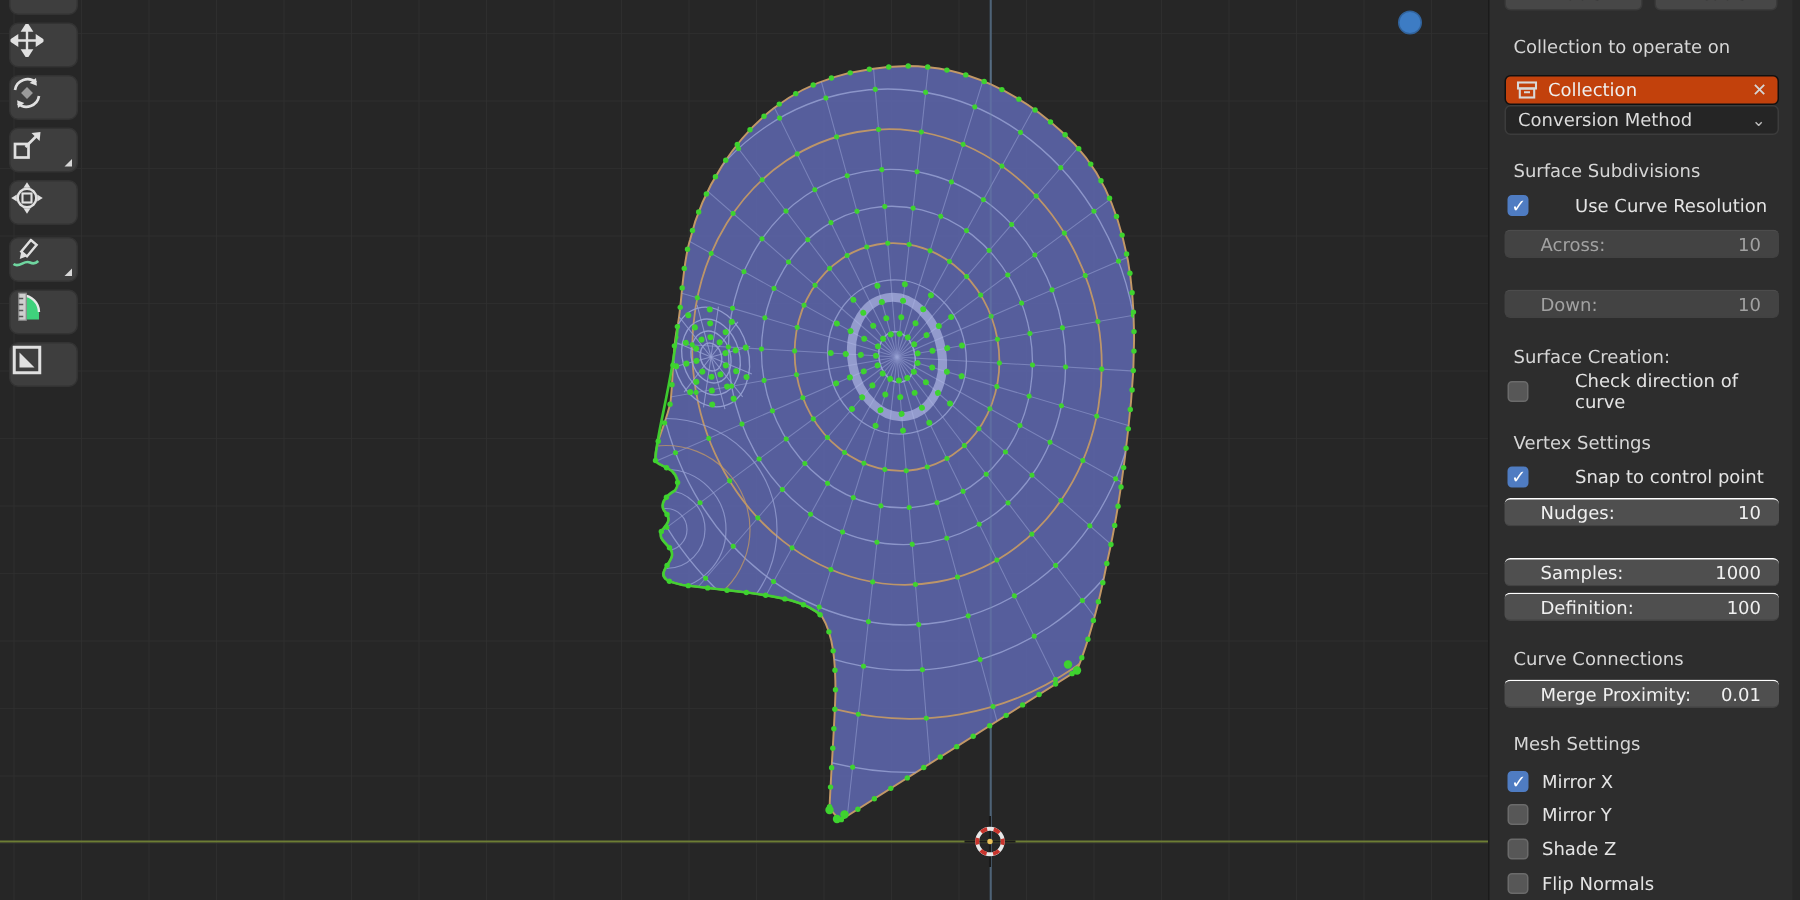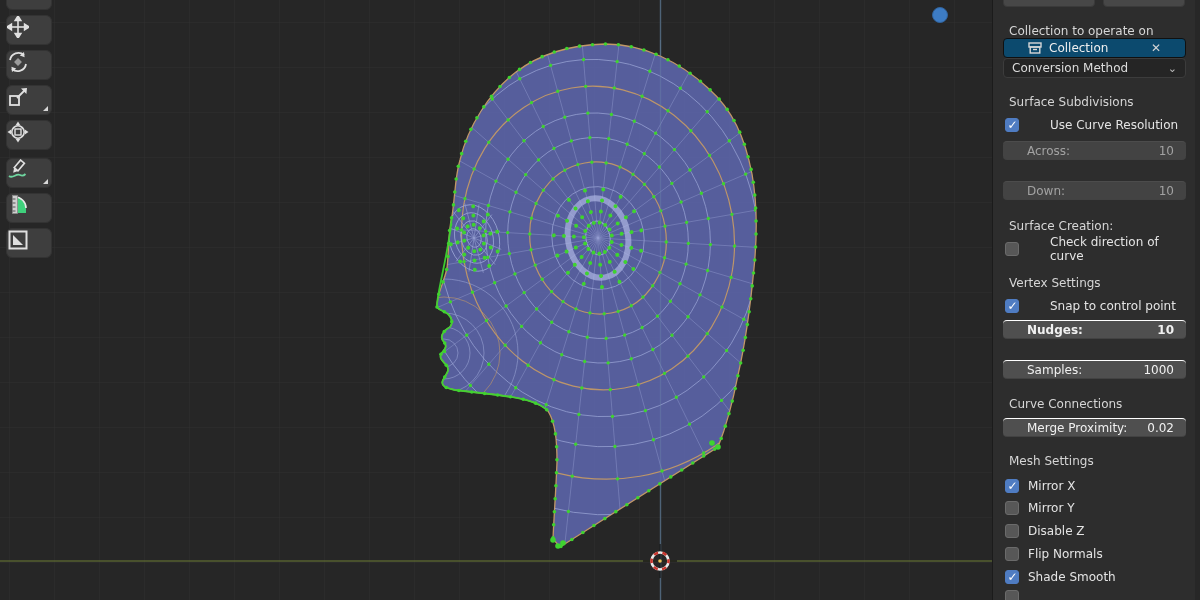--- a/index.html
+++ b/index.html
@@ -31,22 +31,22 @@
              border:1px solid #3a3a3a; border-radius:4px; color:#232323;
              font-size:11px; text-align:center; line-height:18px; overflow:hidden; }
   .hdr-btn.b1 { left:10px; width:92px; }
   .hdr-btn.b2 { left:110px; width:82px; }
 
   .sec-label { color:#d6d6d6; font-size:12px; line-height:14px; margin-left:6px; }
   .ml24 { margin-top:24px; } .ml17 { margin-top:17px; } .ml19 { margin-top:19px; }
   .ml18 { margin-top:18px; }
 
   .field { height:20px; border-radius:4px; display:flex; align-items:center; }
-  .collection-field { margin-top:0; background:#0c4a6e; border:1px solid #101010;
-                      padding:0 24px; gap:7px; }
+  .collection-field { margin-top:12px; background:#c2410c; border:1px solid #101010;
+                      padding:0 7px; gap:7px; }
   .collection-field .val { flex:1; color:#efefef; font-size:12px; }
   .xbtn { color:#d5d5d5; font-size:12px; line-height:12px; }
 
   .dropdown { margin-top:0; background:#252525; border:1px solid #3c3c3c;
               padding:0 8px; justify-content:space-between; }
   .dropdown .val { color:#dcdcdc; font-size:12px; }
   .chev { color:#bdbdbd; font-size:11px; }
 
   .chk-row { display:flex; align-items:center; gap:9px; margin-left:2px; height:16px; }
   .mt8 { margin-top:8px;gap:31px; } .mt9 { margin-top:9px;align-items:flex-end; } .mt7 { margin-top:7px; } .mt4 { margin-top:4px; }
@@ -57,21 +57,21 @@
          color:#fff; font-size:12px; font-weight:bold; }
   .chk-row .lbl { color:#e4e4e4; font-size:12px; }
 
   .slider { height:19px; border-radius:4px; background:#4f4f4f;
             border-top:1px solid #ffffff; border-bottom:1px solid #424242;
             display:flex; align-items:center; justify-content:space-between;
             padding:0 12px 0 24px; }
   .slider .lbl, .slider .val { color:#f0f0f0; font-size:12px; }
   .slider.disabled { background:#434343; border-top-color:#4c4c4c; }
   .slider.disabled .lbl, .slider.disabled .val { color:#a2a2a2; }
-  .mt6 { margin-top:6px;font-weight:bold; } .mt3 { margin-top:21px; }
+  .mt6 { margin-top:6px; } .mt3 { margin-top:21px; }
 
   .icon-collection { width:14px; height:12px; flex:none; }
 </style>
 </head>
 <body>
 
 <div class="app">
 
   <div class="viewport">
     <svg id="vp" width="992" height="600" viewBox="0 0 992 600">
@@ -792,41 +792,45 @@
       </div>
 
       <div class="slider mt6">
         <span class="lbl">Nudges:</span>
         <span class="val">10</span>
       </div>
       <div class="slider mt3">
         <span class="lbl">Samples:</span>
         <span class="val">1000</span>
       </div>
+      <div class="slider mt4">
+        <span class="lbl">Definition:</span>
+        <span class="val">100</span>
+      </div>
 
       <div class="sec-label ml18">Curve Connections</div>
 
       <div class="slider mt7">
         <span class="lbl">Merge Proximity:</span>
-        <span class="val">0.02</span>
+        <span class="val">0.01</span>
       </div>
 
       <div class="sec-label ml17">Mesh Settings</div>
 
       <div class="chk-row mt9">
         <span class="chk checked"></span>
         <span class="lbl">Mirror X</span>
       </div>
       <div class="chk-row mt7">
         <span class="chk"></span>
         <span class="lbl">Mirror Y</span>
       </div>
       <div class="chk-row mt7">
         <span class="chk"></span>
-        <span class="lbl">Disable Z</span>
+        <span class="lbl">Shade Z</span>
       </div>
       <div class="chk-row mt7">
         <span class="chk"></span>
         <span class="lbl">Flip Normals</span>
       </div>
       <div class="chk-row mt7">
         <span class="chk checked"></span>
         <span class="lbl">Shade Smooth</span>
       </div>
       <div class="chk-row mt4">

